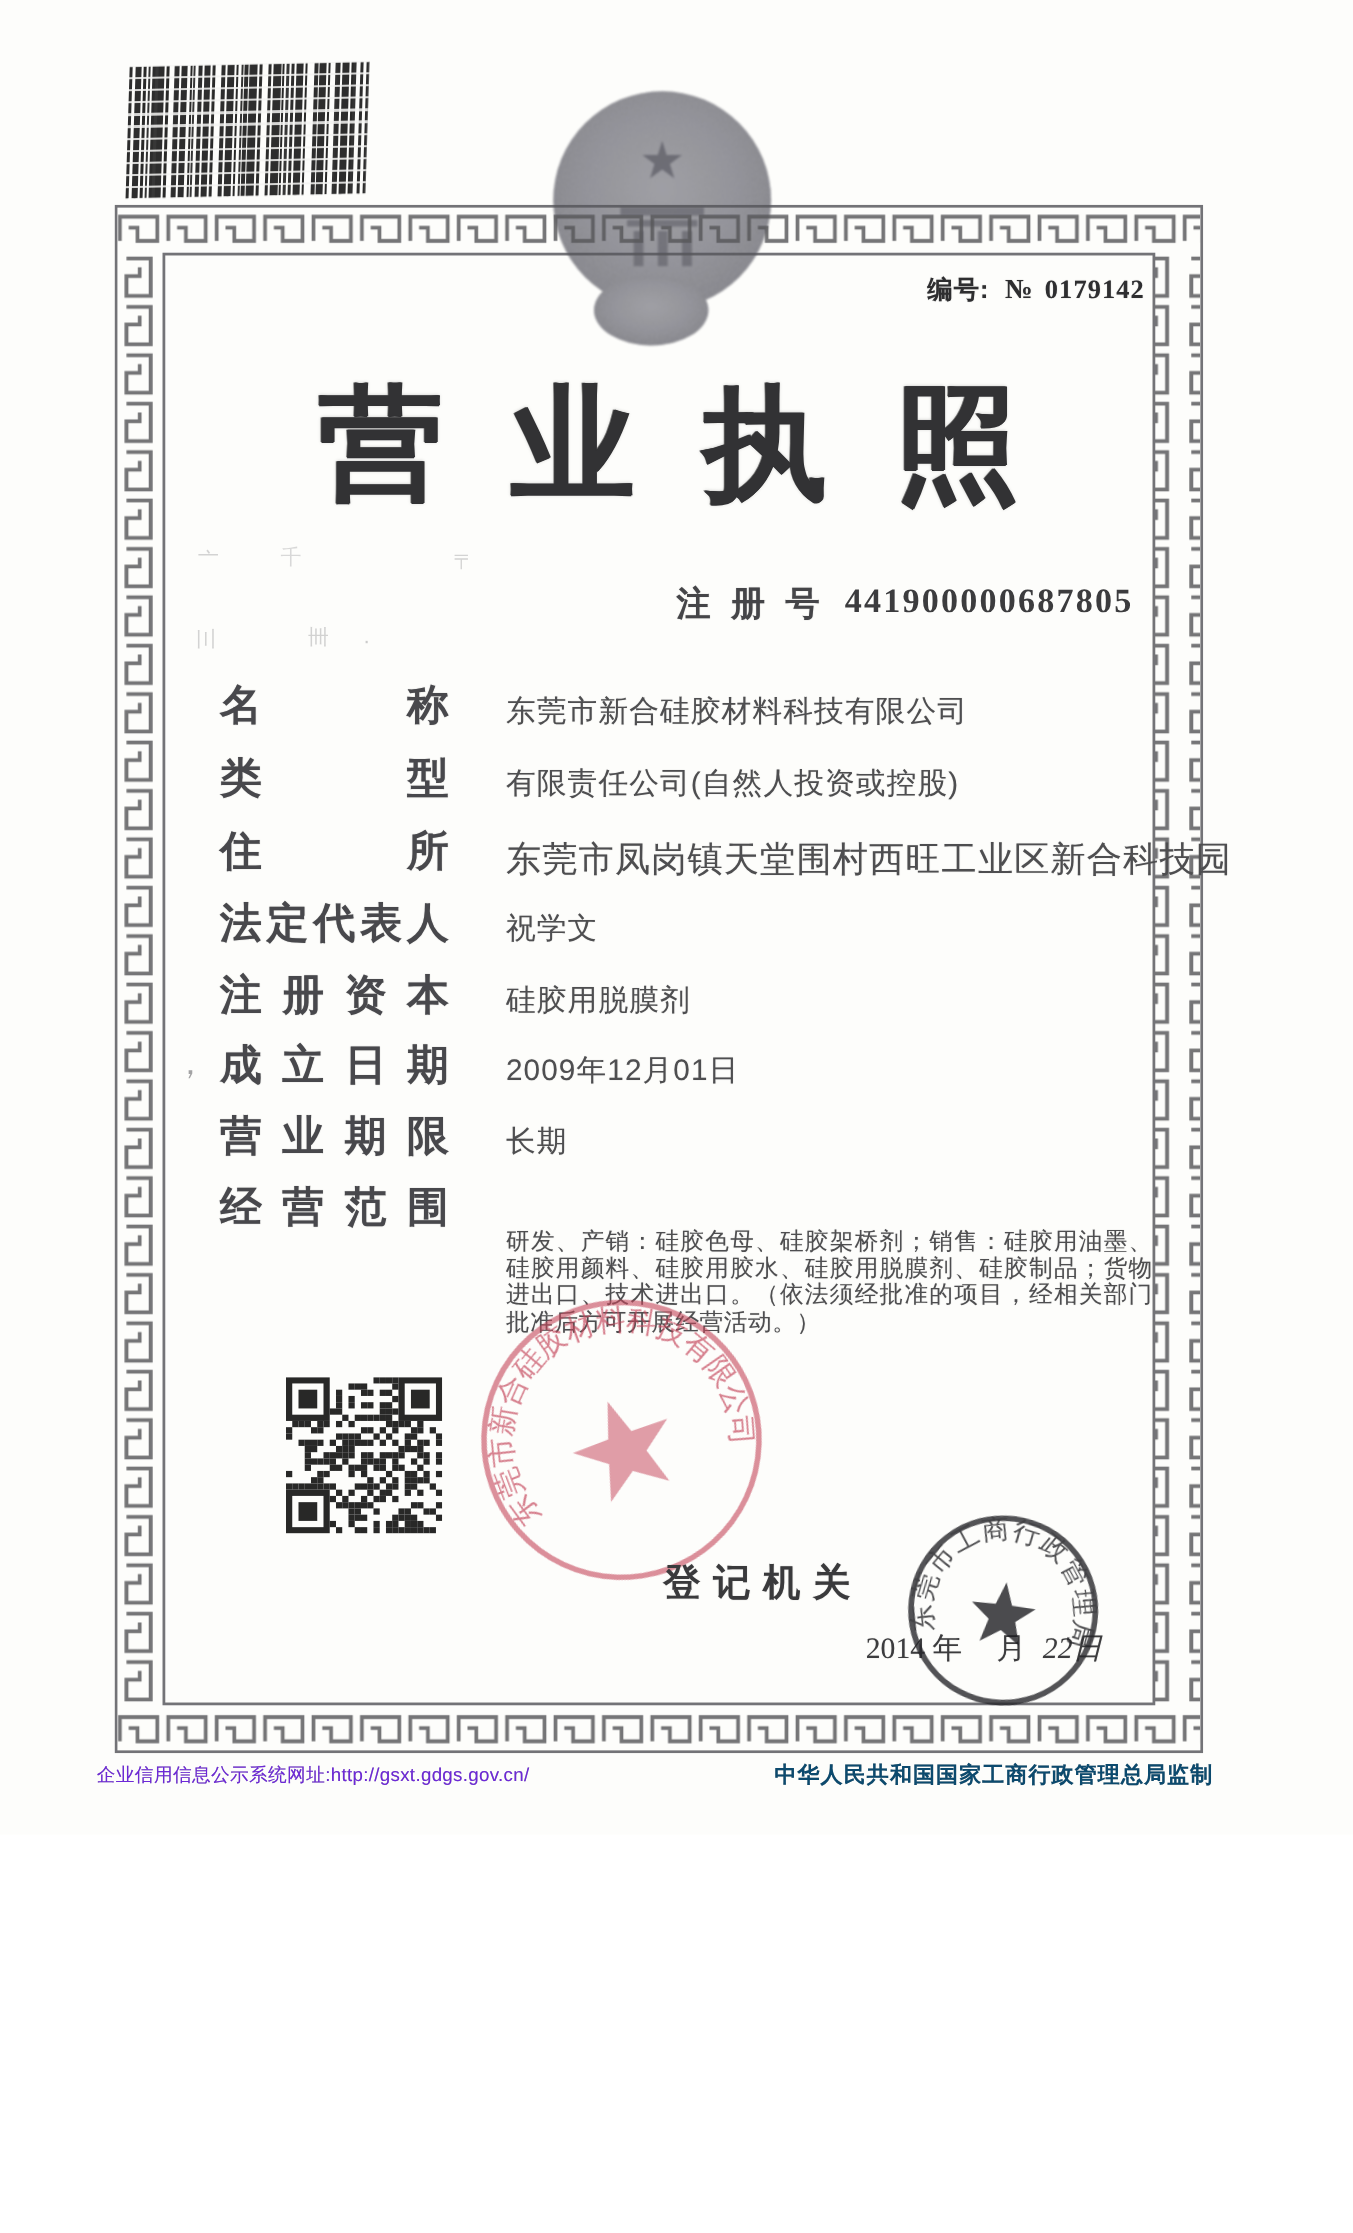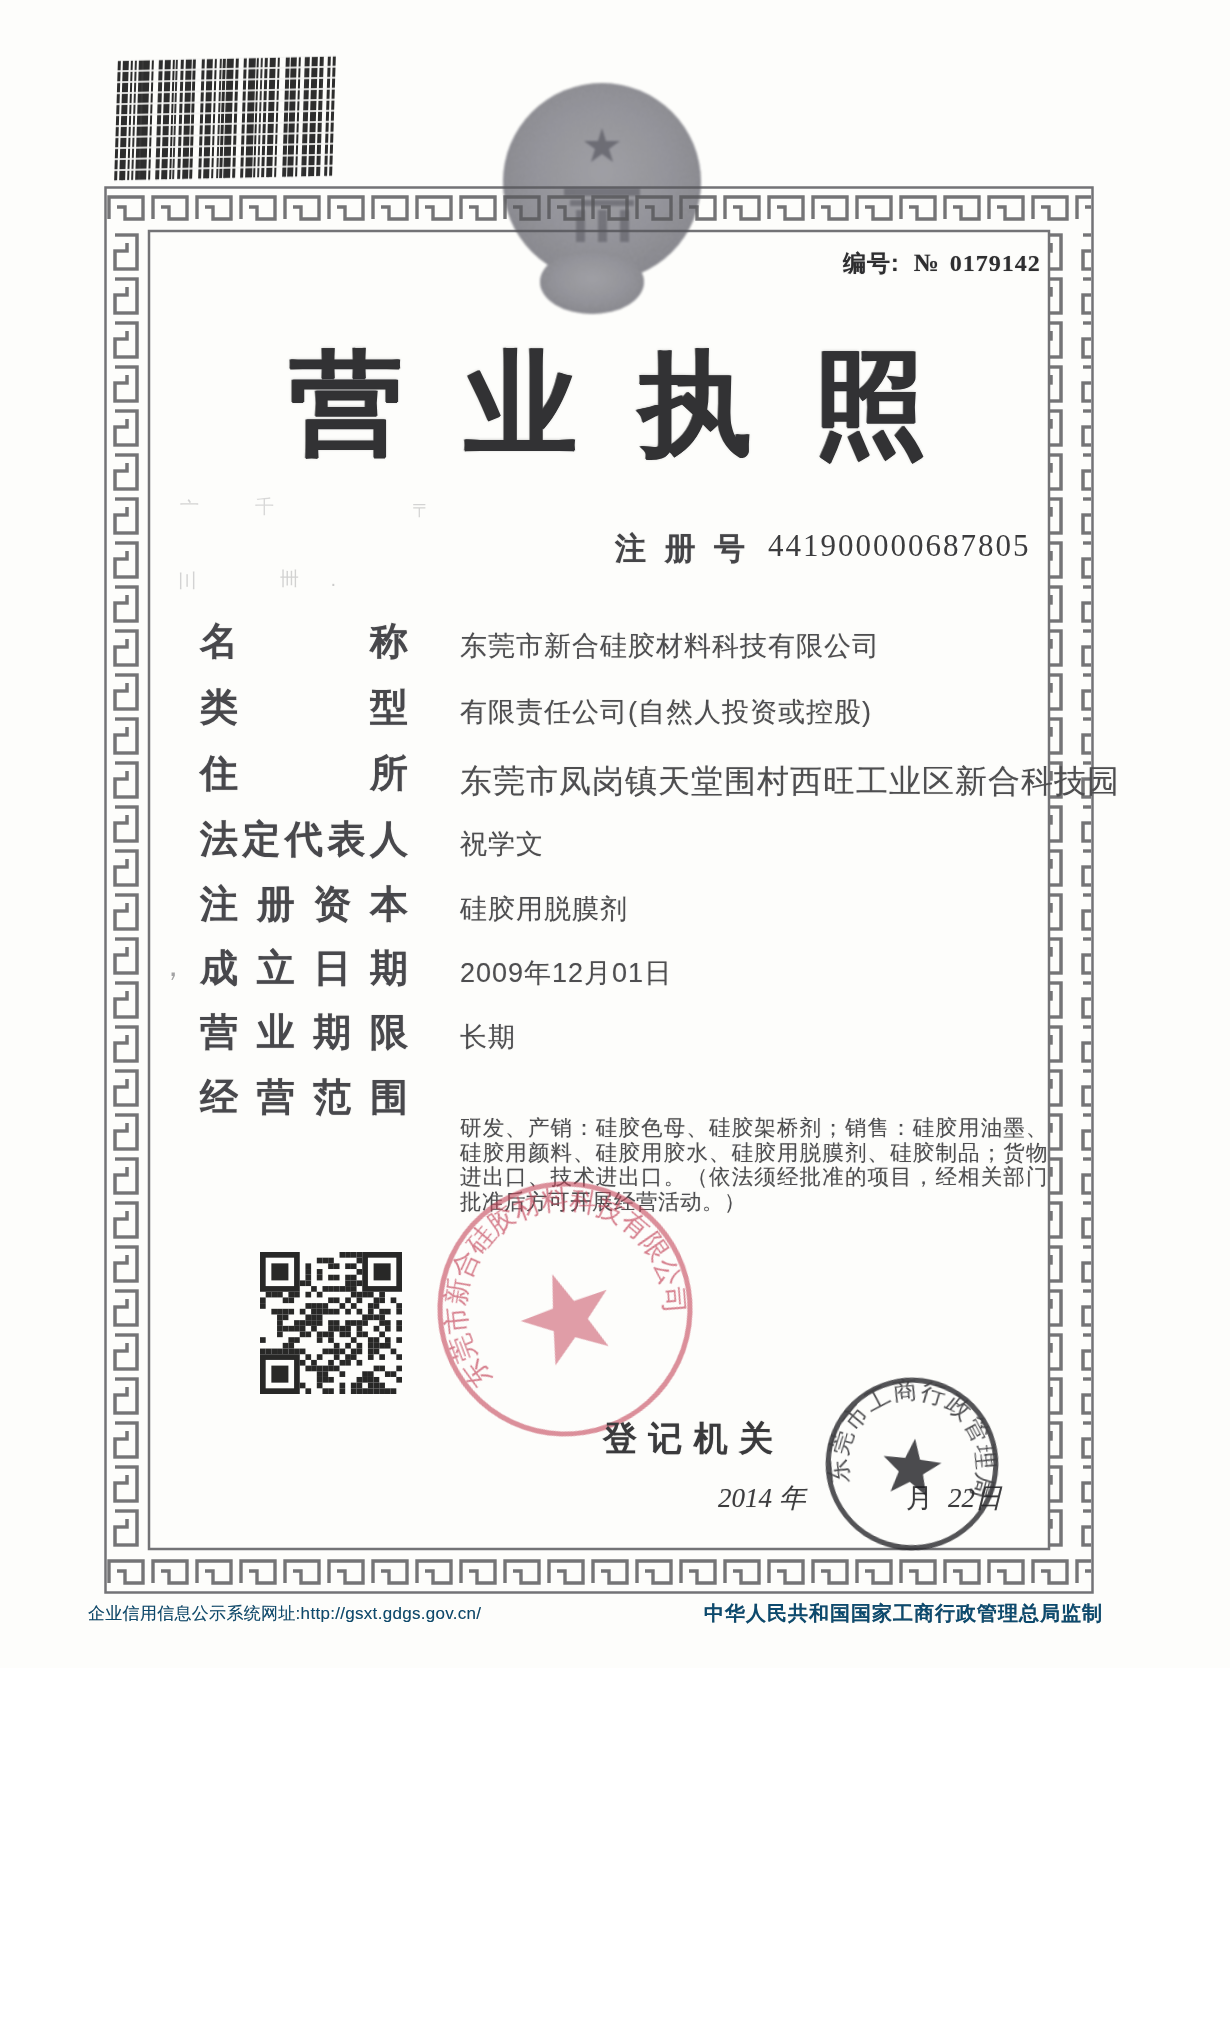--- a/index.html
+++ b/index.html
@@ -31,21 +31,21 @@
   
   .title{left:290px;top:342px;width:636px;height:132px;font-size:112px;font-weight:700;
          color:#323234;line-height:1.1;
          text-shadow:1px 0 currentColor,0 1px currentColor,-1px 0 rgba(40,40,40,.6),0 0 3px rgba(40,40,40,.35);
          filter:blur(.5px);}
 
   
   .regline-label{left:615px;top:528px;width:130px;font-size:31px;font-weight:600;color:#454548;
                  text-shadow:0 0 1px rgba(50,50,50,.4);}
   .regline-value{left:768px;top:528px;font-size:31px;font-family:"Liberation Serif",serif;
-                 letter-spacing:2px;color:#3c3c3e;}
+                 letter-spacing:2px;color:#3c3c3e;font-weight:bold;}
 
   
   .row{position:absolute;left:0;width:1100px;height:64px;}
   .flabel{position:absolute;left:200px;top:0;width:208px;font-size:38px;font-weight:600;
           color:#48484c;text-shadow:0 0 1px rgba(60,60,60,.45);filter:blur(.3px);}
   .fvalue{position:absolute;left:460px;top:12px;font-size:27px;color:#4e4e50;
           letter-spacing:1px;text-shadow:0 0 1px rgba(70,70,70,.3);white-space:nowrap;}
   .fvalue.addr{font-size:32px;}
   .fvalue.scope{top:4px;width:588px;font-size:21.5px;line-height:1.14;white-space:normal;
                 text-align:justify;letter-spacing:.5px;margin-top:40px;}
@@ -59,24 +59,24 @@
   .redstamp{left:428px;top:1172px;width:274px;height:274px;transform:rotate(-20deg);
             opacity:.8;filter:blur(.4px);}
   .blackstamp{left:820px;top:1372px;width:184px;height:184px;transform:rotate(7deg);
               opacity:.88;filter:blur(.3px);}
 
   
   .registrar{left:603px;top:1416px;width:170px;font-size:34px;font-weight:600;color:#3a3a3c;
              text-shadow:0 0 1px rgba(50,50,50,.4);}
   .dtoken{font-size:27px;font-family:"Liberation Serif",serif;color:#3c3c3e;
           text-shadow:0 0 1px rgba(60,60,60,.3);}
-  .d1{left:718px;top:1480px;font-style:italic;} .d2{left:906px;top:1480px;} .d3{left:948px;top:1480px;font-style:italic;}
-
-  
-  .footl{left:88px;top:1602px;font-size:17px;color:#0c4a6e;letter-spacing:.3px;
+  .d1{left:787px;top:1480px;} .d2{left:906px;top:1480px;} .d3{left:948px;top:1480px;font-style:italic;}
+
+  
+  .footl{left:88px;top:1602px;font-size:17px;color:#6d28d9;letter-spacing:.3px;
          text-shadow:0 0 .5px rgba(60,60,60,.4);}
   .footr{right:127px;top:1600px;font-size:20px;font-weight:600;color:#0c4a6e;
          letter-spacing:1px;text-shadow:0 0 .5px rgba(50,50,50,.4);}
 
   
   .smudge{position:absolute;color:#5a5a5e;filter:blur(.6px);}
 </style>
 </head>
 <body>
 

